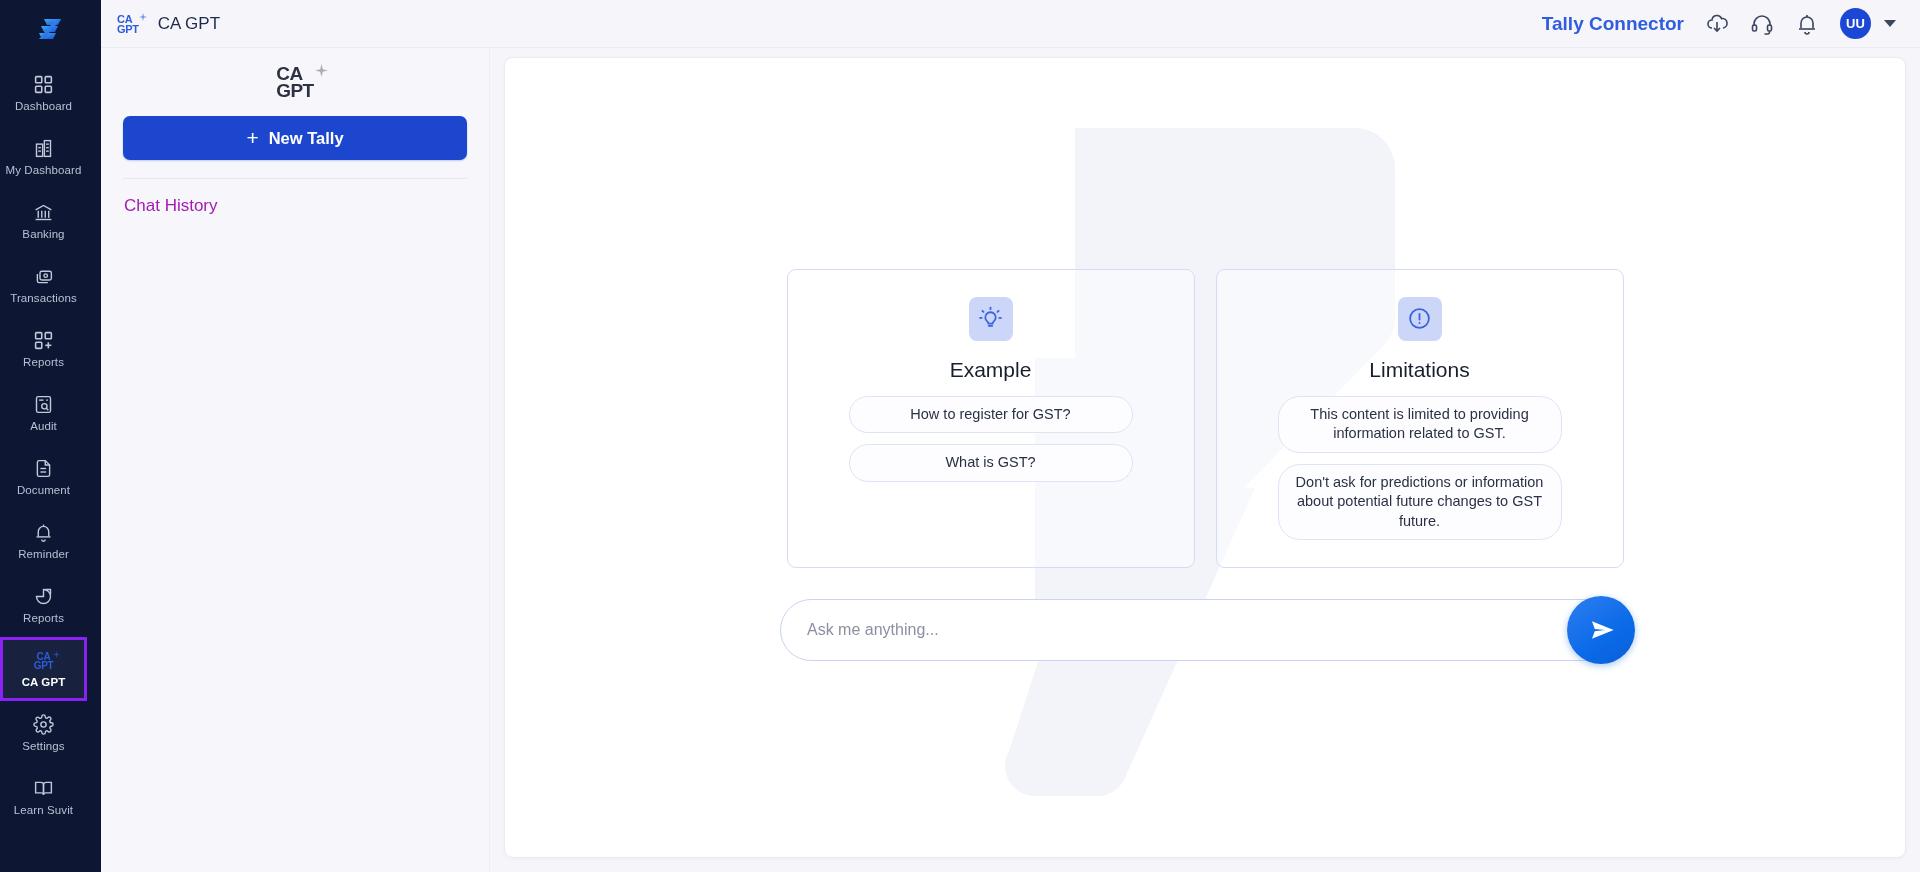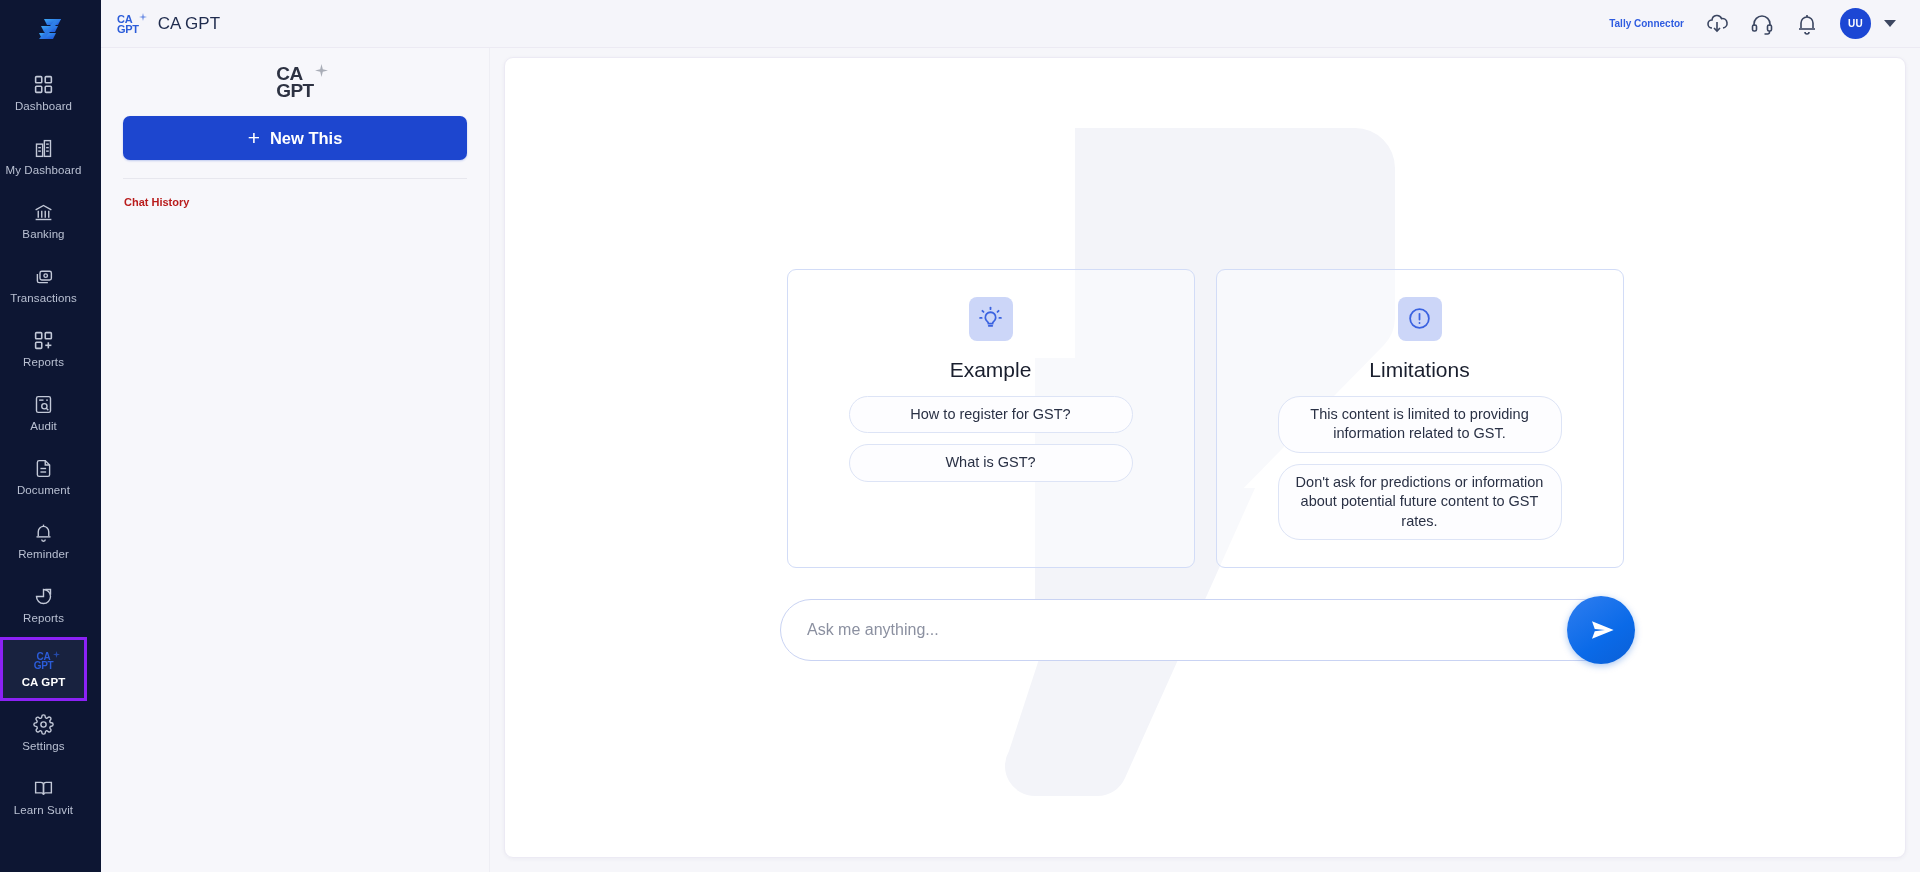--- a/index.html
+++ b/index.html
@@ -76,29 +76,29 @@
   .topbar-left { display: flex; align-items: center; gap: 13px; }
   .topbar-mark {
     font-size: 11px; font-weight: 800; line-height: 10px;
     color: #2b5cd9; letter-spacing: -.3px; text-align: left;
     position: relative; padding-right: 6px;
   }
   .topbar-mark .spark { position: absolute; right: -2px; top: -1px; width: 8px; height: 8px; opacity: .65; }
   .topbar-title { font-size: 17px; color: #1f2b4d; font-weight: 400; }
   .topbar-right { margin-left: auto; display: flex; align-items: center; gap: 21px; }
   .tally-link {
-    font-size: 10px; font-weight: 700; color: #2f5ce0; cursor: pointer; white-space: nowrap;
+    font-size: 19px; font-weight: 700; color: #2f5ce0; cursor: pointer; white-space: nowrap;
   }
   .hicon { width: 24px; height: 24px; color: #3a4560; cursor: pointer; display:flex; align-items:center; justify-content:center;}
   .hicon svg { display: block; }
   .avatar {
     width: 31px; height: 31px; border-radius: 50%;
     background: #1c47d4; color: #fff;
     display: flex; align-items: center; justify-content: center;
-    font-size: 10px; font-weight: 700; letter-spacing: .2px; cursor: pointer;
+    font-size: 13px; font-weight: 700; letter-spacing: .2px; cursor: pointer;
   }
   .caret { width: 0; height: 0; border-left: 6px solid transparent; border-right: 6px solid transparent;
            border-top: 7px solid #3d4761; cursor: pointer; margin-left: -8px; }
 
   
   .body { flex: 1; display: flex; min-height: 0; background: #f6f6fa; }
 
   
   .chatpane {
     width: 389px; flex: 0 0 389px;
@@ -120,21 +120,21 @@
     background: #1d46cf; color: #fff;
     border: none; border-radius: 7px;
     font-family: inherit; font-size: 16.5px; font-weight: 700;
     display: flex; align-items: center; justify-content: center; gap: 10px;
     cursor: pointer;
     box-shadow: 0 1px 2px rgba(29,70,207,.25);
   }
   .newchat .plus { font-size: 21px; font-weight: 400; line-height: 1; margin-top: -2px; }
   .chat-sep { height: 1px; background: #e7e7ee; margin: 18px 0 0 0; width: 100%; }
   .chat-history {
-    font-size: 11px; font-weight: 700; color: #b91c1c;
+    font-size: 17px; font-weight: 400; color: #a21caf;
     padding: 17px 0 0 1px; cursor: pointer;
   }
 
   
   .mainwrap { flex: 1; min-width: 0; padding: 9px 14px 14px 14px; display: flex; }
   .panel {
     flex: 1; background: #ffffff;
     border-radius: 9px;
     border: 1px solid #eceaf4;
     box-shadow: 0 1px 4px rgba(40,40,90,.05);
@@ -439,21 +439,21 @@
             <span>CA</span><br>
             <span>GPT</span>
             <svg class="spark" viewBox="0 0 12 12">
               <path d="M6 0 L7.2 4.8 L12 6 L7.2 7.2 L6 12 L4.8 7.2 L0 6 L4.8 4.8 Z" fill="#6b7280"></path>
             </svg>
           </span>
         </div>
 
         <button class="newchat">
           <span class="plus">+</span>
-          <span>New This</span>
+          <span>New Tally</span>
         </button>
 
         <div class="chat-sep"></div>
 
         <div class="chat-history">Chat History</div>
       </aside>
 
       <main class="mainwrap">
         <div class="panel">
 
@@ -489,21 +489,21 @@
               <section class="card limits">
                 <div class="card-icon">
                   <svg width="25" height="25" viewBox="0 0 24 24" fill="none" stroke="currentColor" stroke-width="1.7" stroke-linecap="round">
                     <circle cx="12" cy="12" r="9"></circle>
                     <line x1="12" y1="7.5" x2="12" y2="13"></line>
                     <circle cx="12" cy="16.3" r=".9" fill="currentColor" stroke="none"></circle>
                   </svg>
                 </div>
                 <h2 class="card-title">Limitations</h2>
                 <div class="pill">This content is limited to providing information related to GST.</div>
-                <div class="pill">Don't ask for predictions or information about potential future content to GST rates.</div>
+                <div class="pill">Don't ask for predictions or information about potential future changes to GST future.</div>
               </section>
 
             </div>
 
             <div class="inputrow">
               <input class="askbox" type="text" placeholder="Ask me anything..." style="">
               <button class="sendbtn">
                 <svg width="30" height="30" viewBox="0 0 24 24" fill="currentColor">
                   <path d="M3.2 5 L20.5 12 L3.2 19 L5.4 12.9 L13.5 12 L5.4 11.1 Z"></path>
                 </svg>

